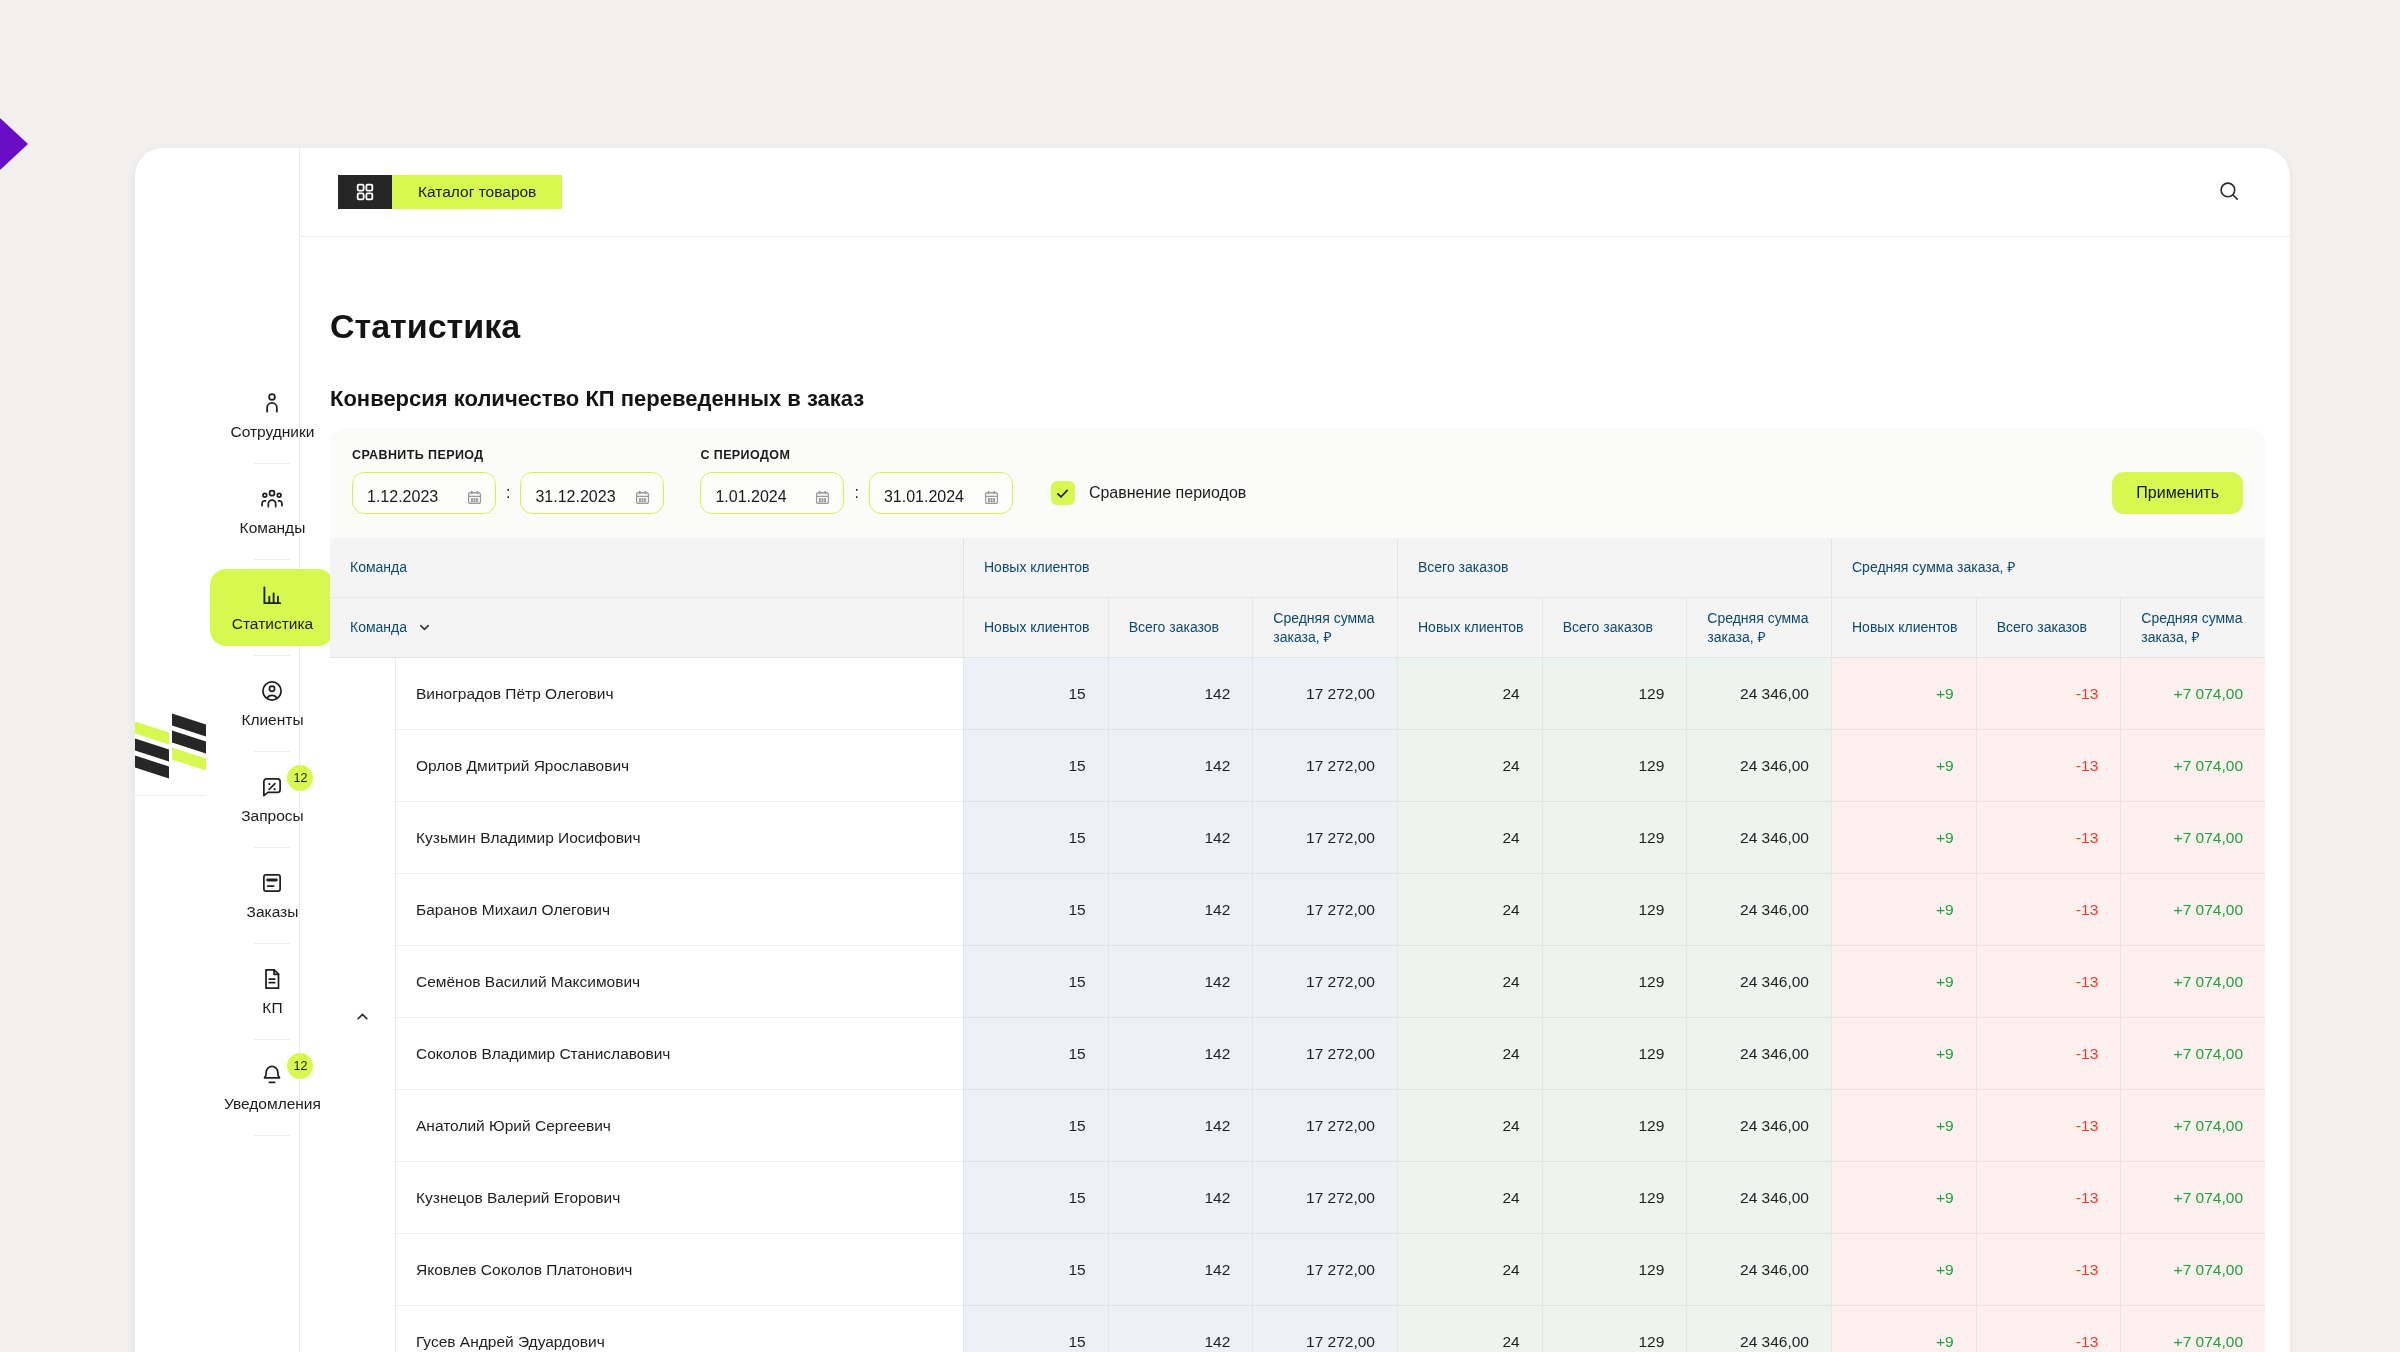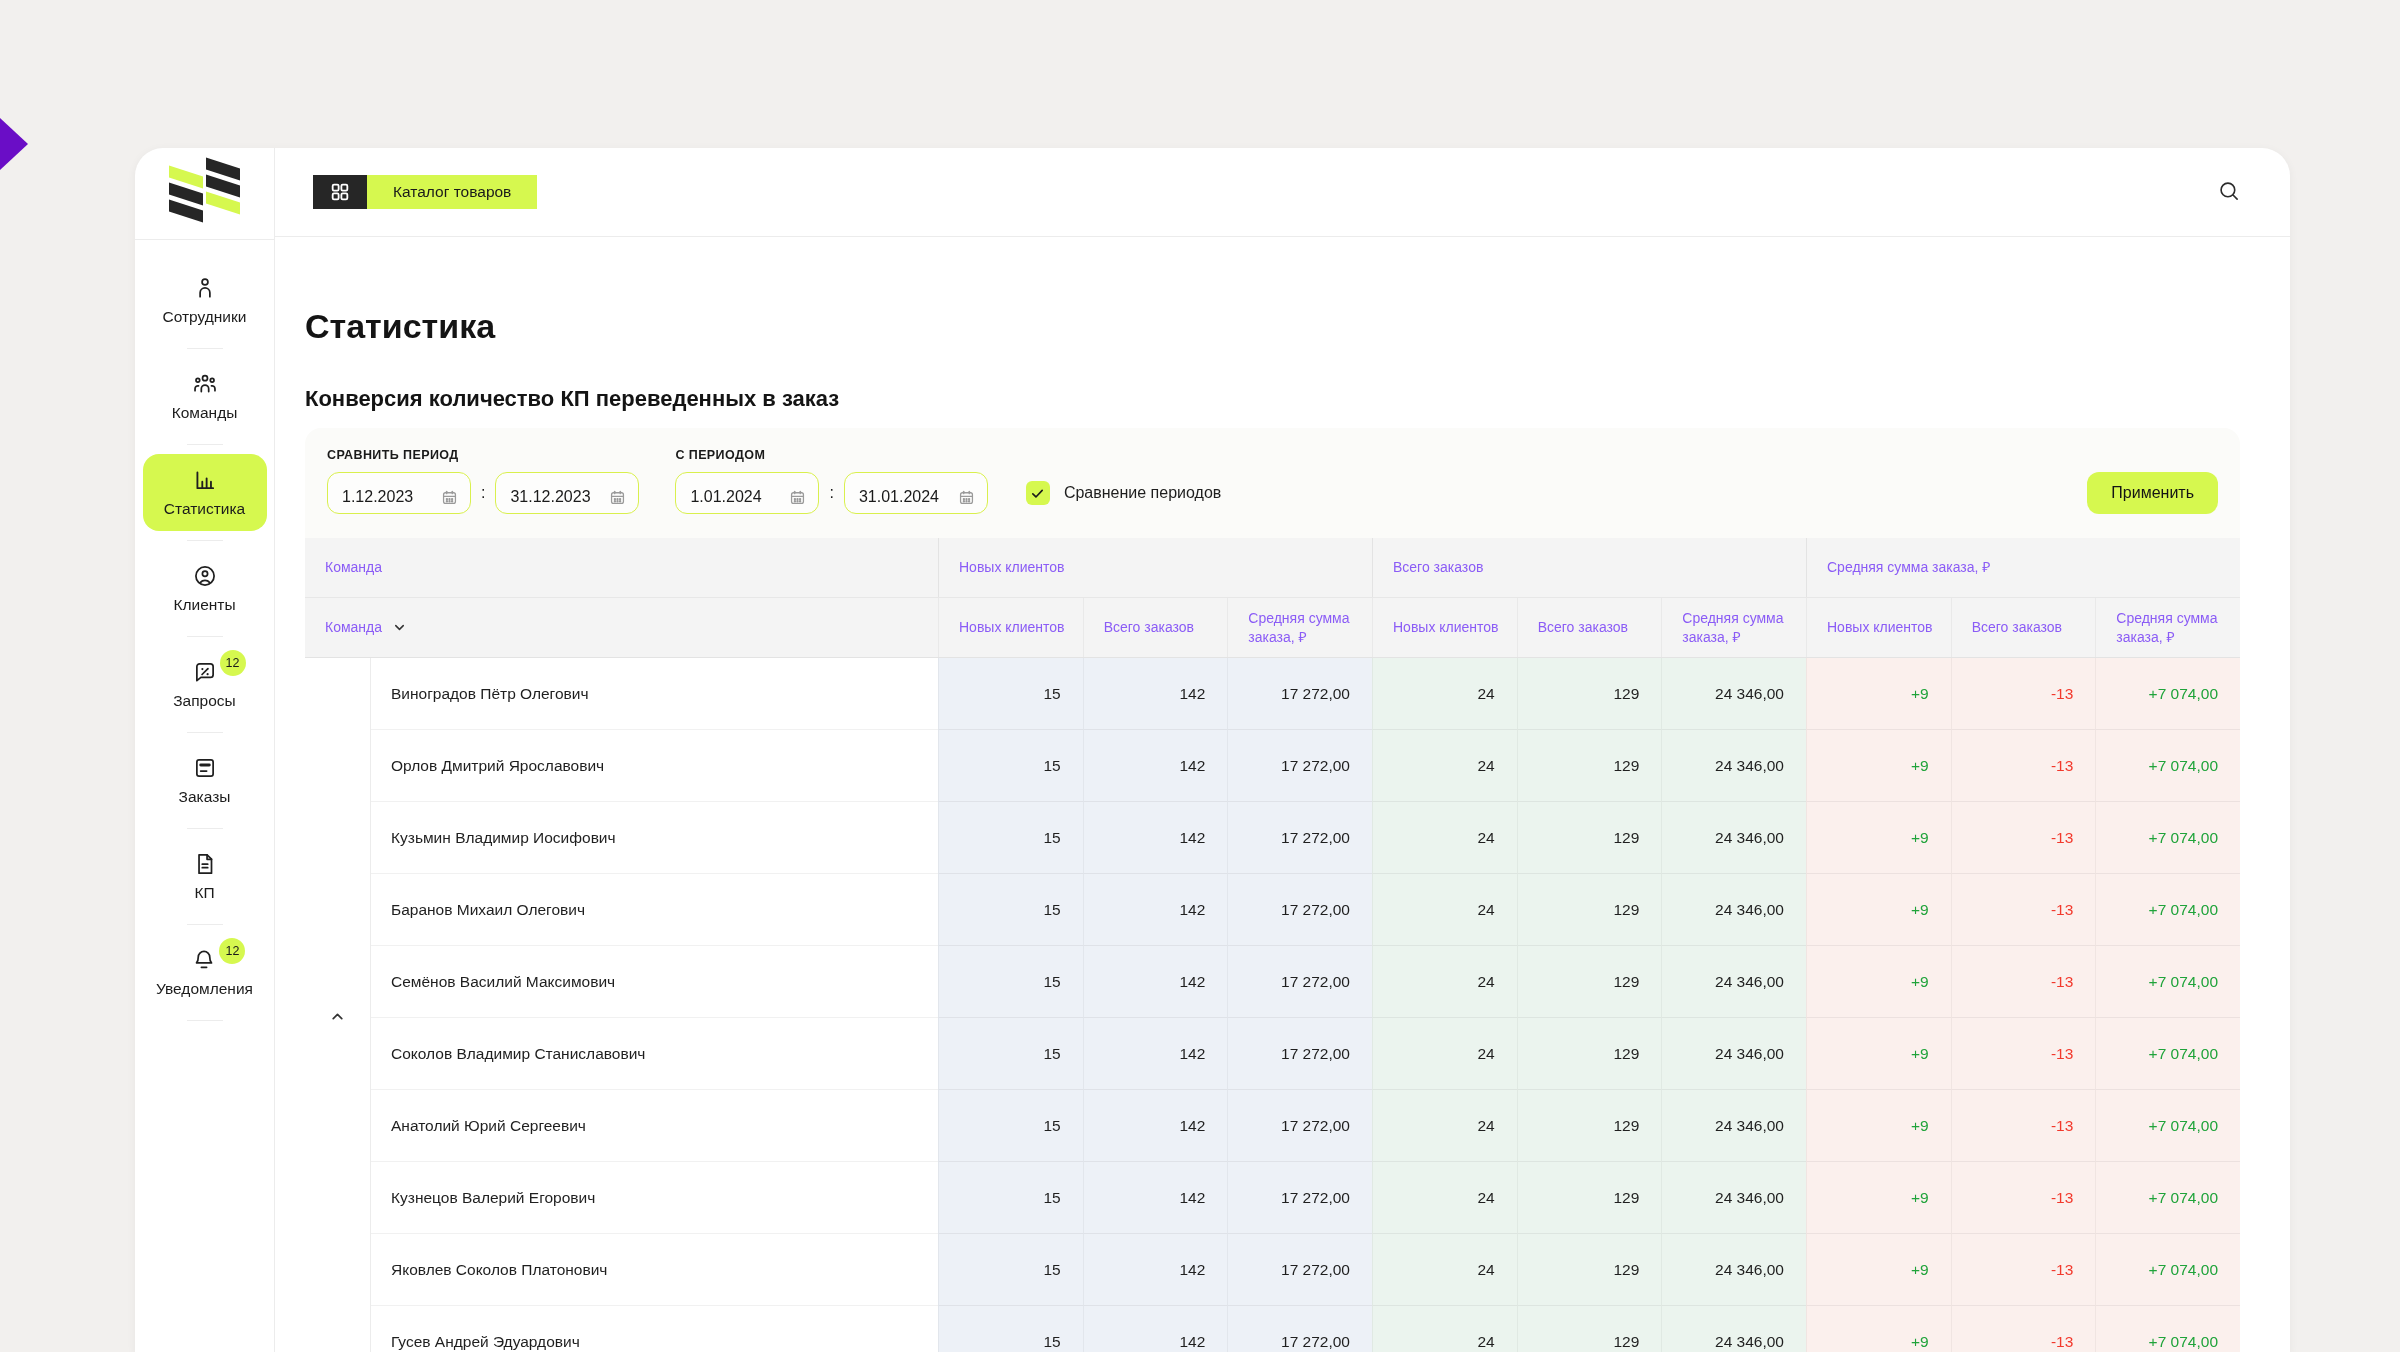--- a/index.html
+++ b/index.html
@@ -10,22 +10,22 @@
   .purple-arrow{ position:absolute; left:0; top:118px; width:0; height:0;
     border-top:26px solid transparent; border-bottom:26px solid transparent;
     border-left:28px solid #6A0DC6; }
 
   
   .card{ position:absolute; left:135px; top:148px; width:2155px; height:1204px;
     background:#fff; border-radius:28px 28px 0 0; display:flex; overflow:hidden;
     box-shadow:0 2px 10px rgba(0,0,0,.05); }
 
   
-  .sidebar{ width:140px; flex:none; border-right:1px solid #ECECEC;
-    display:flex; flex-direction:column; align-items:center; }
+  .sidebar{ width:165px; flex:none; border-right:1px solid #ECECEC;
+    display:flex; flex-direction:row; align-items:center; }
   .logo-wrap{ height:92px; width:139px; display:flex; align-items:center;
     justify-content:center; border-bottom:1px solid #ECECEC; }
   .logo{ display:flex; gap:3px; cursor:pointer; }
   .lcol{ display:flex; flex-direction:column; gap:5px; }
   .lcol.right{ margin-top:-8px; }
   .stripe{ width:34px; height:12px; transform:skewY(18deg); }
   .stripe.dark{ background:#262626; }
   .stripe.lime{ background:#D6F84F; }
 
   .nav{ margin-top:22px; display:flex; flex-direction:column; align-items:center; width:100%; }
@@ -72,21 +72,21 @@
   .checkbox .cb-label{ font-size:16px; color:#1E1E1E; }
   .apply-btn{ margin-left:auto; height:42px; padding:0 24px; background:#D6F84F;
     border:none; border-radius:12px; font-size:16px; color:#141414;
     cursor:pointer; font-family:inherit; }
 
   
   .thead-row{ display:grid; grid-template-columns:633px repeat(9,1fr);
     background:#F4F4F4; height:60px; }
   .thead-row.group{ border-bottom:1px solid #E7E7E7; }
   .hcell{ display:flex; align-items:center; padding:0 16px 0 20px;
-    font-size:14px; color:#8b5cf6; line-height:1.3; }
+    font-size:14px; color:#0c4a6e; line-height:1.3; }
   .hcell.span3{ grid-column:span 3; border-left:1px solid #E3E3E3; }
   .sub .hcell{ border-left:1px solid #E9E9E9; }
   .sub .hcell:first-child{ border-left:none; }
   .sort{ display:flex; align-items:center; gap:10px; cursor:pointer; }
   .thead-row.sub{ border-bottom:1px solid #E3E3E3; }
 
   .tbody{ display:flex; background:#fff; }
   .gutter{ width:66px; flex:none; border-right:1px solid #ECECEC;
     display:flex; align-items:center; justify-content:center; }
   .collapse-btn{ background:none; border:none; cursor:pointer; padding:6px; }

